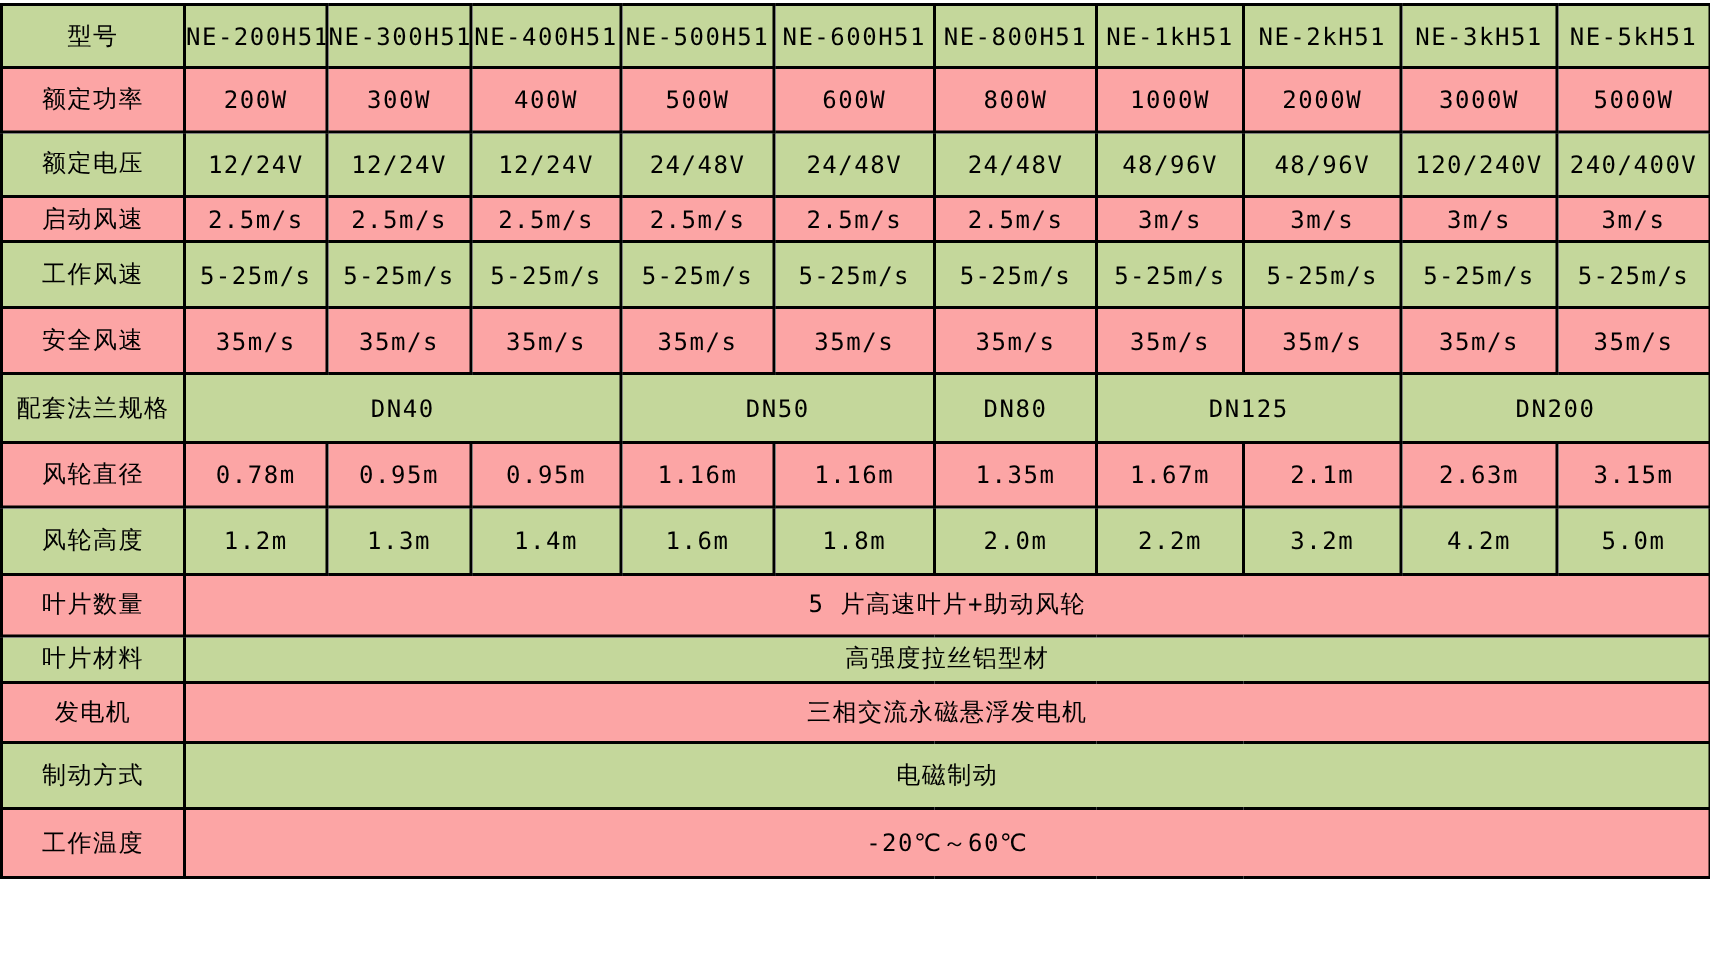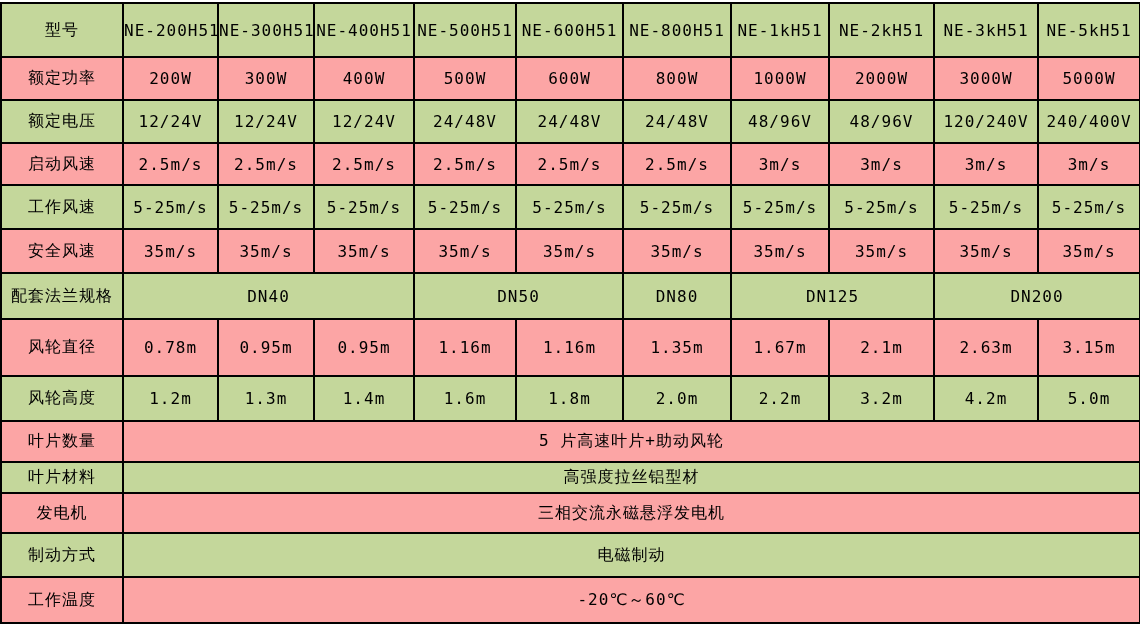--- a/index.html
+++ b/index.html
@@ -43,21 +43,21 @@
       <col style="width: 100px;">
       <col style="width: 102px;">
       <col style="width: 107px;">
       <col style="width: 108px;">
       <col style="width: 98px;">
       <col style="width: 105px;">
       <col style="width: 104px;">
       <col style="width: 102px;">
     </colgroup>
   <tbody id="spec-tbody">
-      <tr style="height: 54px;">
+      <tr style="height: 42px;">
         <td class="row-label shade-green">型号</td>
         <td class="shade-green">NE-200H51</td>
         <td class="shade-green">NE-300H51</td>
         <td class="shade-green">NE-400H51</td>
         <td class="shade-green">NE-500H51</td>
         <td class="shade-green">NE-600H51</td>
         <td class="shade-green">NE-800H51</td>
         <td class="shade-green">NE-1kH51</td>
         <td class="shade-green">NE-2kH51</td>
         <td class="shade-green">NE-3kH51</td>
@@ -82,21 +82,21 @@
         <td class="shade-green">12/24V</td>
         <td class="shade-green">12/24V</td>
         <td class="shade-green">24/48V</td>
         <td class="shade-green">24/48V</td>
         <td class="shade-green">24/48V</td>
         <td class="shade-green">48/96V</td>
         <td class="shade-green">48/96V</td>
         <td class="shade-green">120/240V</td>
         <td class="shade-green">240/400V</td>
       </tr>
-      <tr style="height: 42px; border-radius: 10px;">
+      <tr style="height: 30px; border-radius: 10px;">
         <td class="row-label shade-white">启动风速</td>
         <td class="shade-white">2.5m/s</td>
         <td class="shade-white">2.5m/s</td>
         <td class="shade-white">2.5m/s</td>
         <td class="shade-white">2.5m/s</td>
         <td class="shade-white">2.5m/s</td>
         <td class="shade-white">2.5m/s</td>
         <td class="shade-white">3m/s</td>
         <td class="shade-white">3m/s</td>
         <td class="shade-white">3m/s</td>
@@ -129,21 +129,21 @@
         <td class="shade-white">35m/s</td>
       </tr>
       <tr style="height: 46px;">
         <td class="row-label shade-green">配套法兰规格</td>
         <td class="shade-green" colspan="3">DN40</td>
         <td class="shade-green" colspan="2">DN50</td>
         <td class="shade-green" colspan="1">DN80</td>
         <td class="shade-green" colspan="2">DN125</td>
         <td class="shade-green" colspan="2">DN200</td>
       </tr>
-      <tr style="height: 57px; margin-left: 32px;">
+      <tr style="height: 43px; margin-left: 32px;">
         <td class="row-label shade-white">风轮直径</td>
         <td class="shade-white">0.78m</td>
         <td class="shade-white">0.95m</td>
         <td class="shade-white">0.95m</td>
         <td class="shade-white">1.16m</td>
         <td class="shade-white">1.16m</td>
         <td class="shade-white">1.35m</td>
         <td class="shade-white">1.67m</td>
         <td class="shade-white">2.1m</td>
         <td class="shade-white">2.63m</td>

